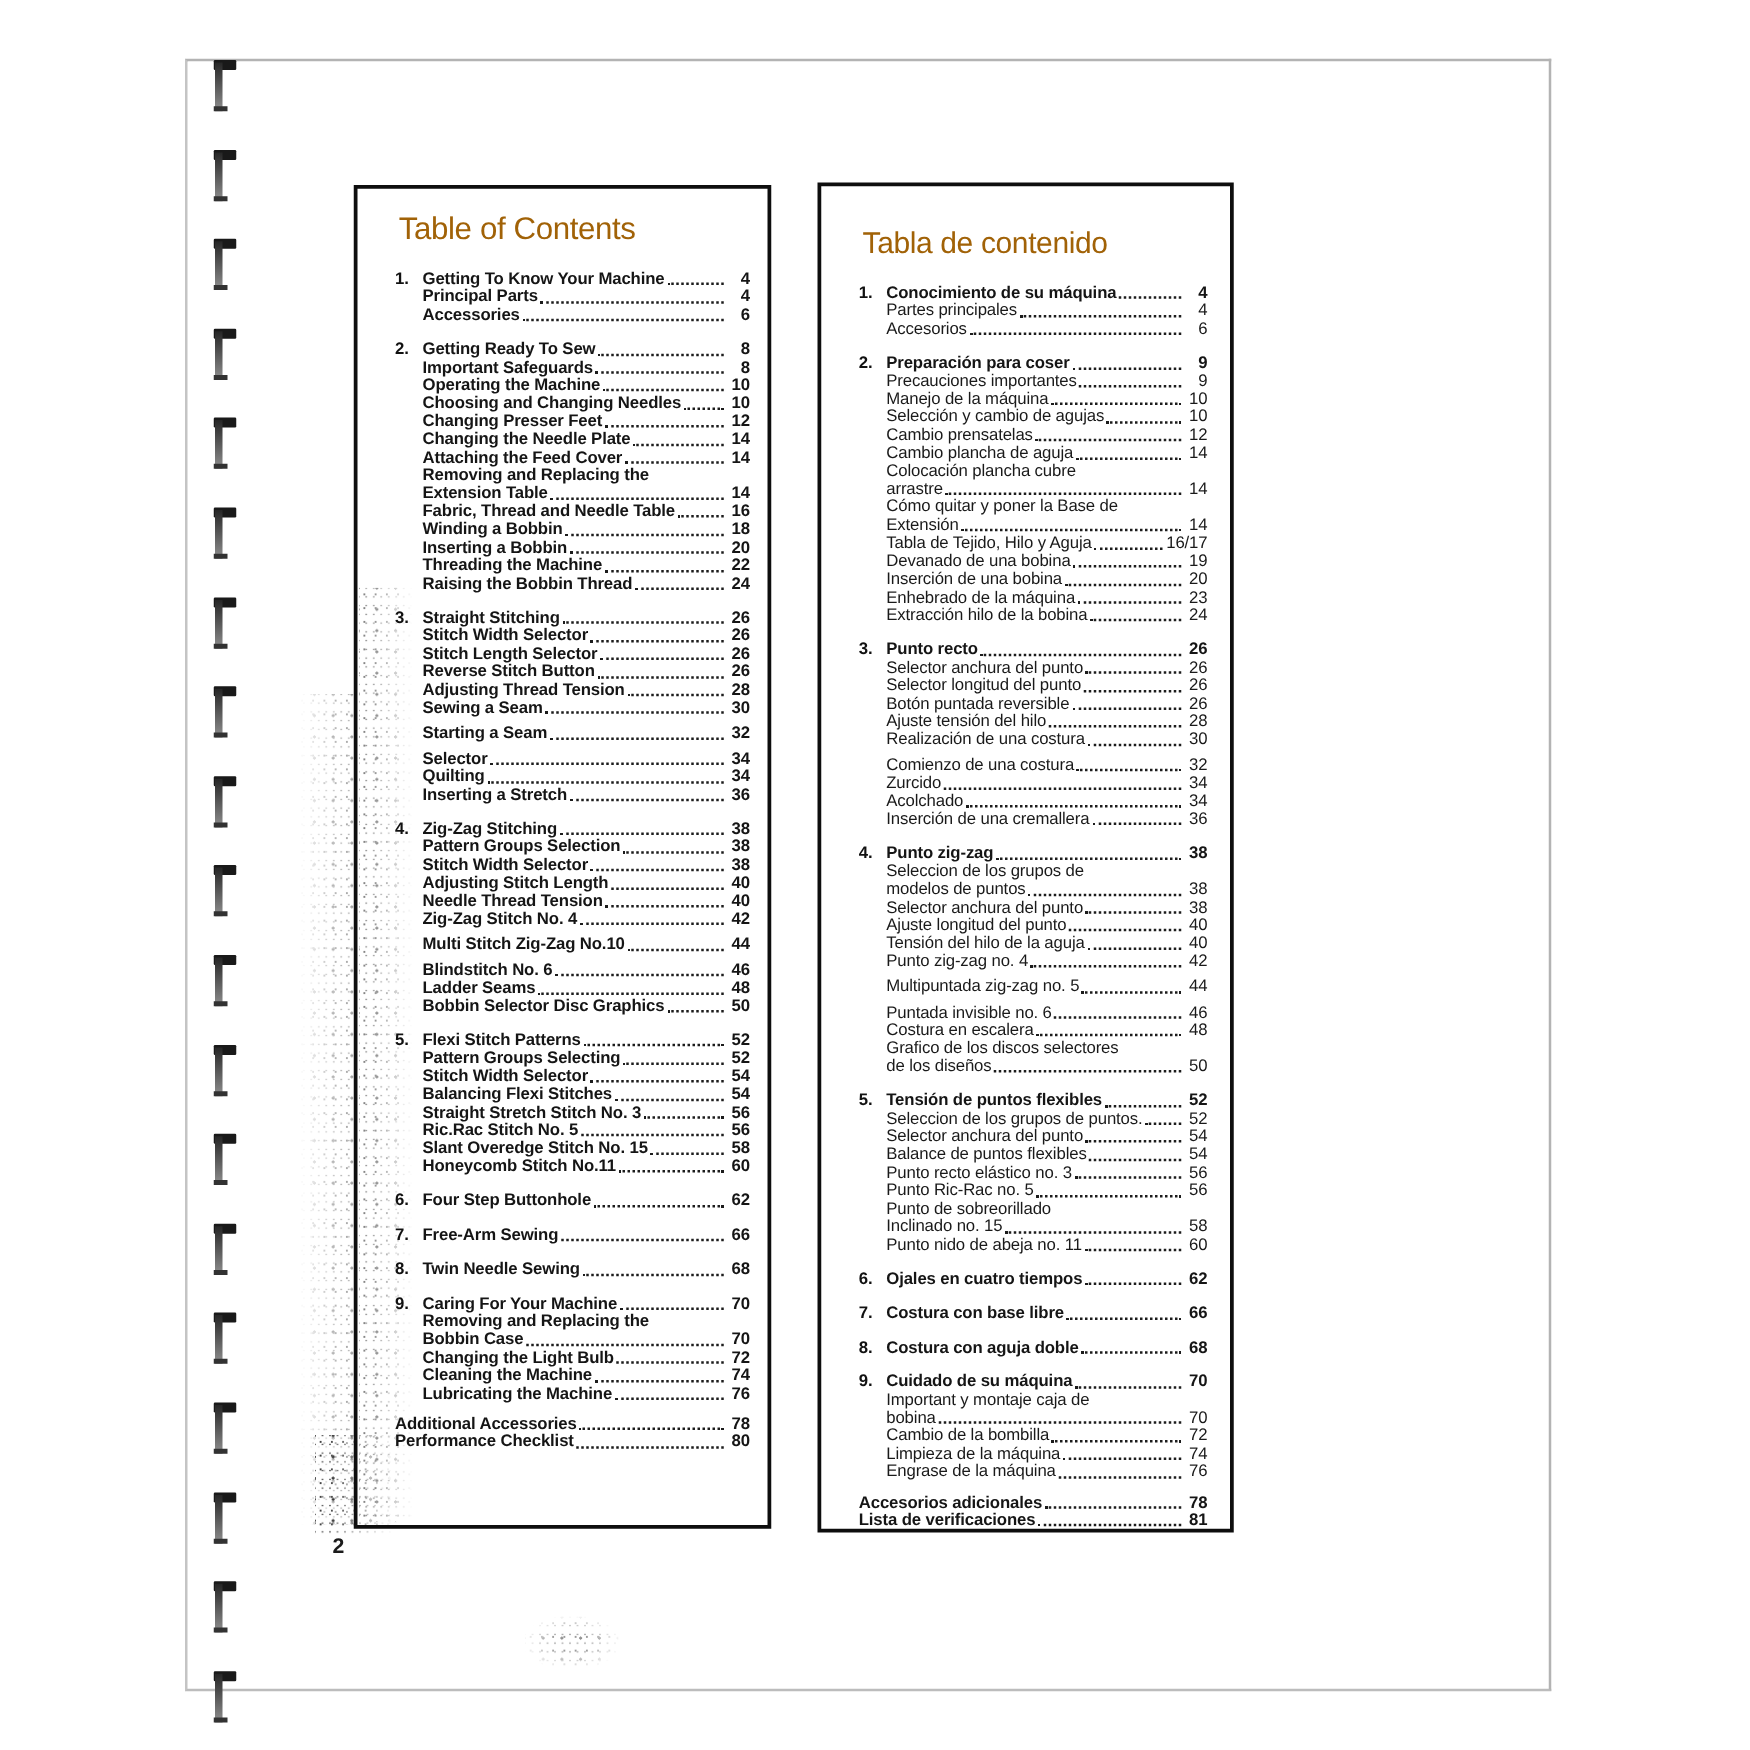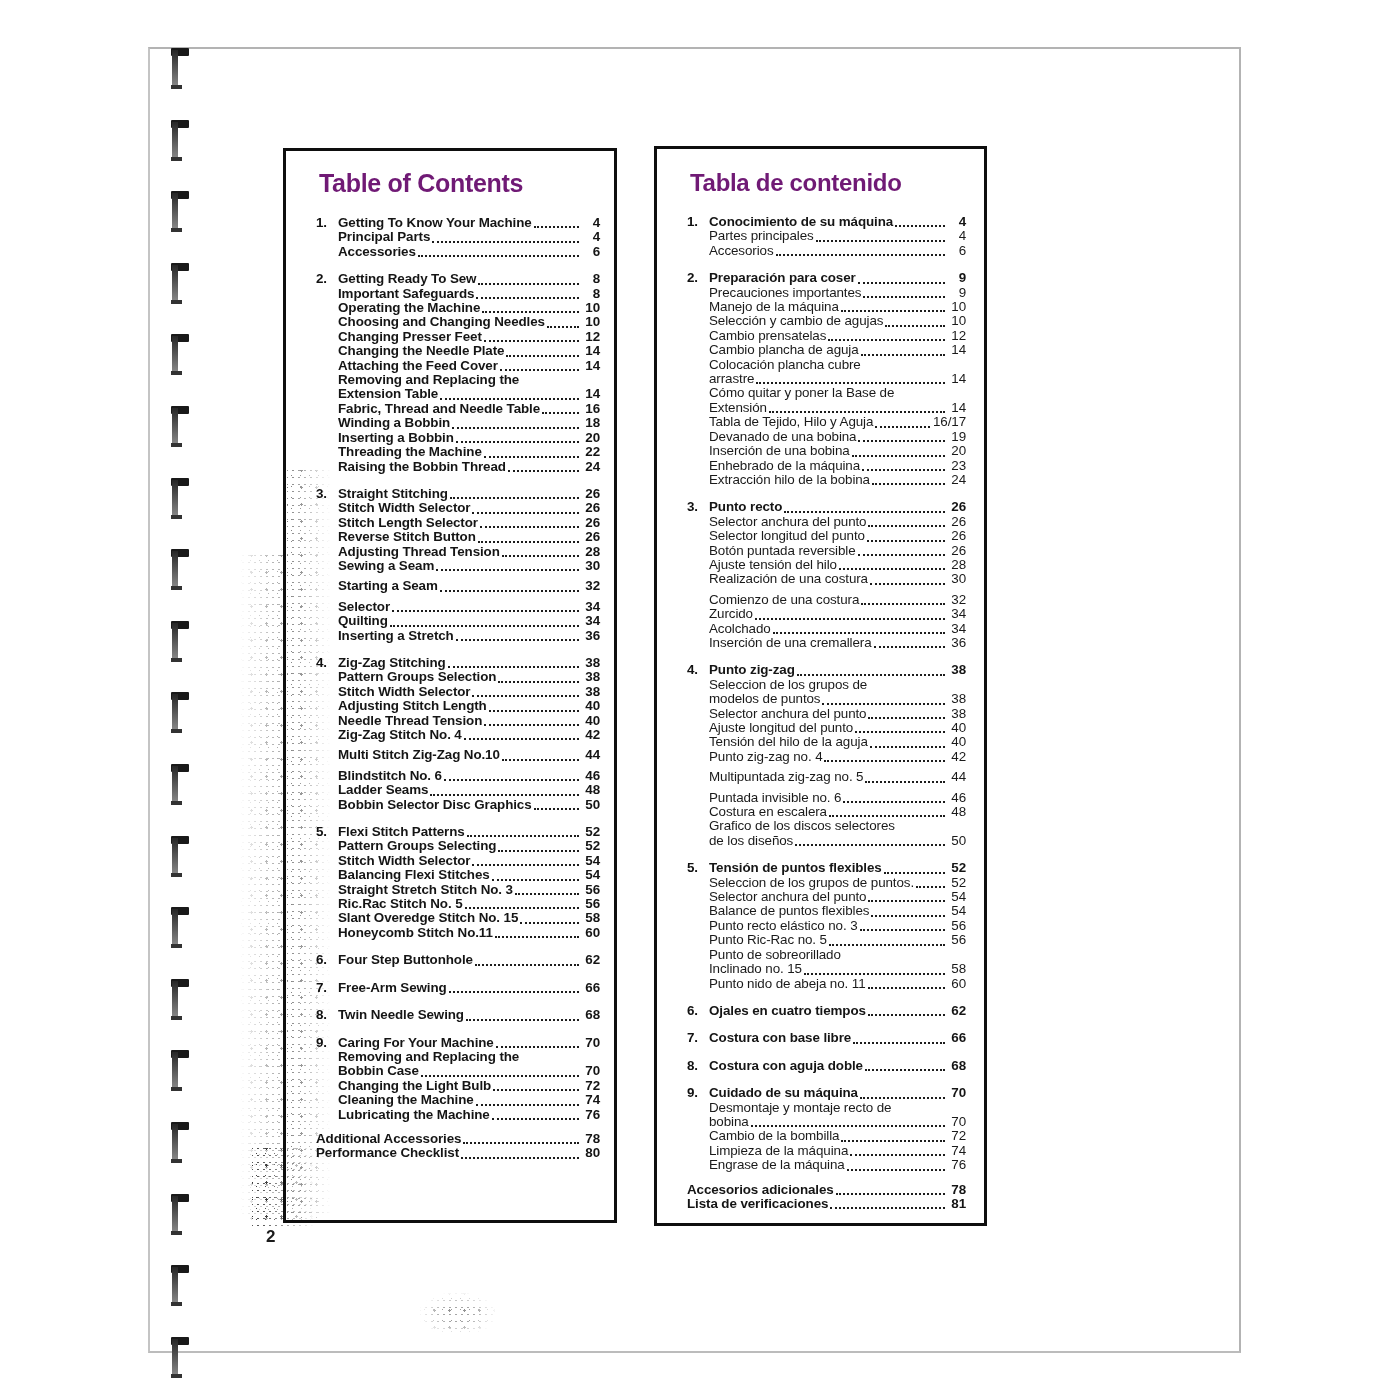--- a/index.html
+++ b/index.html
@@ -10,22 +10,22 @@
          background:#fff;border:2px solid #b3b3b3;border-left-color:#c4c4c4;border-bottom-color:#bcbcbc;box-sizing:border-box;}
   
   .bmark{position:absolute;left:171px;width:18px;height:41px;}
   .bmark .cap{position:absolute;top:0;left:0;right:0;height:8px;background:#191919;border-radius:1px;}
   .bmark .stem{position:absolute;top:2px;left:1px;width:6px;bottom:0;
                background:linear-gradient(#262626,#8f8f8f);}
   .bmark .foot{position:absolute;bottom:0;left:0;width:11px;height:4px;background:#323232;}
   
   .toc-box{position:absolute;border:3px solid #0e0e0e;box-sizing:border-box;background:transparent;}
   .toc-box.en{left:283px;top:148px;width:334px;height:1075px;padding:18px 14px 0 30px;}
-  .toc-box.es{left:654px;top:146px;width:333px;height:1080px;padding:20px 18px 0 30px;}
-  .toc-title{font-weight:700;font-size:25px;letter-spacing:-0.3px;margin:0 0 18px 3px;color:#701a75;}
+  .toc-box.es{left:654px;top:146px;width:333px;height:1080px;padding:32px 18px 0 30px;}
+  .toc-title{font-weight:400;font-size:25px;letter-spacing:-0.3px;margin:0 0 18px 3px;color:#a16207;}
   .toc-box.es .toc-title{font-size:24px;}
   .section{margin-top:13px;}
   .section:first-child{margin-top:0;}
   .toc-footer{margin-top:10px;}
   .row{display:flex;align-items:baseline;font-size:13.4px;line-height:14.4px;
        letter-spacing:-0.1px;white-space:nowrap;}
   .row.gap{margin-top:6px;}
   .num{flex:none;width:22px;font-weight:700;color:#111;}
   .txt{flex:none;color:#151515;}
   .row.bold .txt,.row.bold .pg{font-weight:700;}
@@ -841,21 +841,21 @@
         </div>
         <div class="section">
           <div class="row bold">
             <span class="num">9.</span>
             <span class="txt">Cuidado de su máquina</span>
             <span class="lead"></span>
             <span class="pg">70</span>
           </div>
           <div class="row normal">
             <span class="num"></span>
-            <span class="txt">Desmontaje y montaje recto de</span>
+            <span class="txt">Important y montaje caja de</span>
           </div>
           <div class="row normal">
             <span class="num"></span>
             <span class="txt">bobina</span>
             <span class="lead"></span>
             <span class="pg">70</span>
           </div>
           <div class="row normal">
             <span class="num"></span>
             <span class="txt">Cambio de la bombilla</span>

